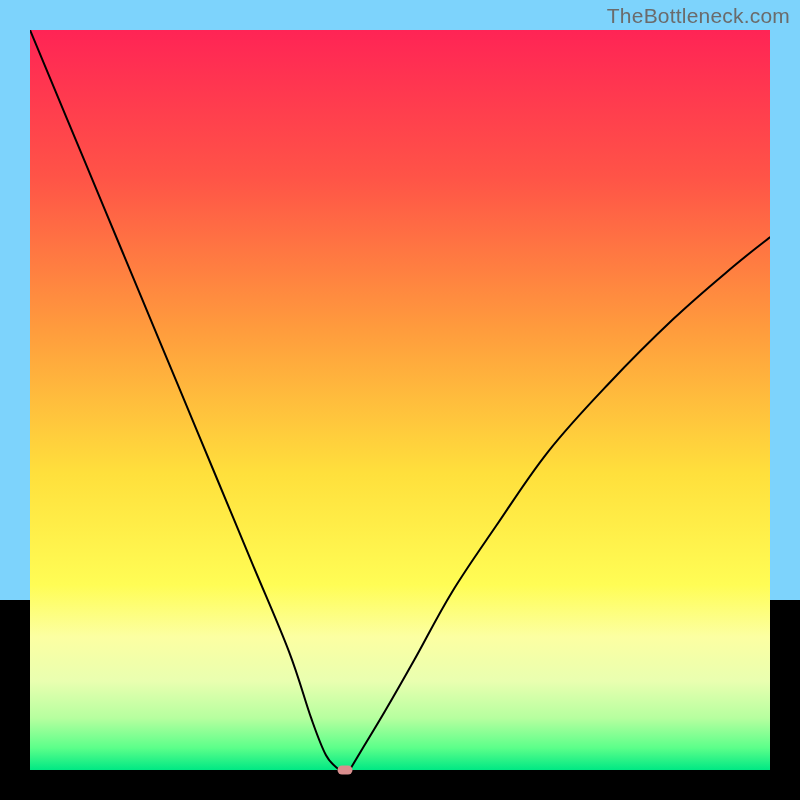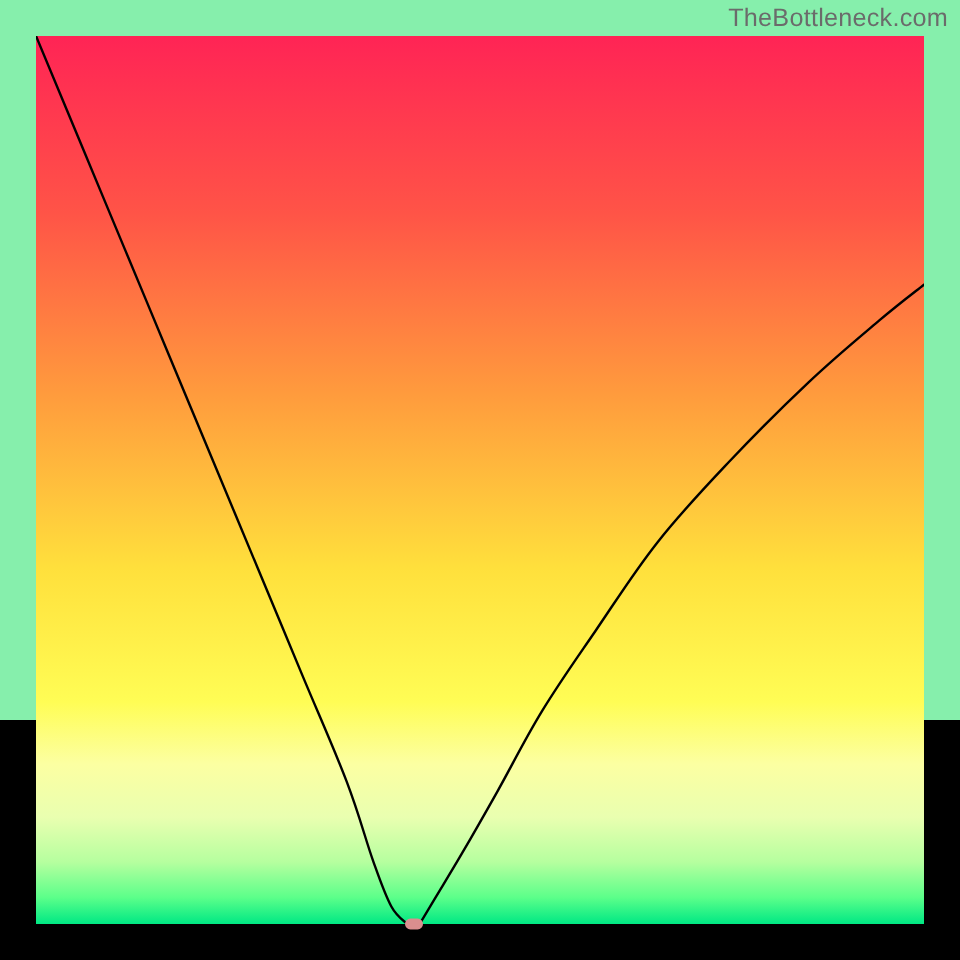--- a/index.html
+++ b/index.html
@@ -8,21 +8,21 @@
     width: 800px;
     height: 800px;
     overflow: hidden;
     background: #000;
     font-family: Arial, Helvetica, sans-serif;
   }
   .frame {
     position: relative;
     width: 800px;
     height: 600px;
-    background: #86efac;
+    background: #7dd3fc;
   }
   .plot {
     position: absolute;
     left: 30px;
     top: 30px;
     width: 740px;
     height: 740px;
     box-sizing: border-box;
   }
   .gradient {

